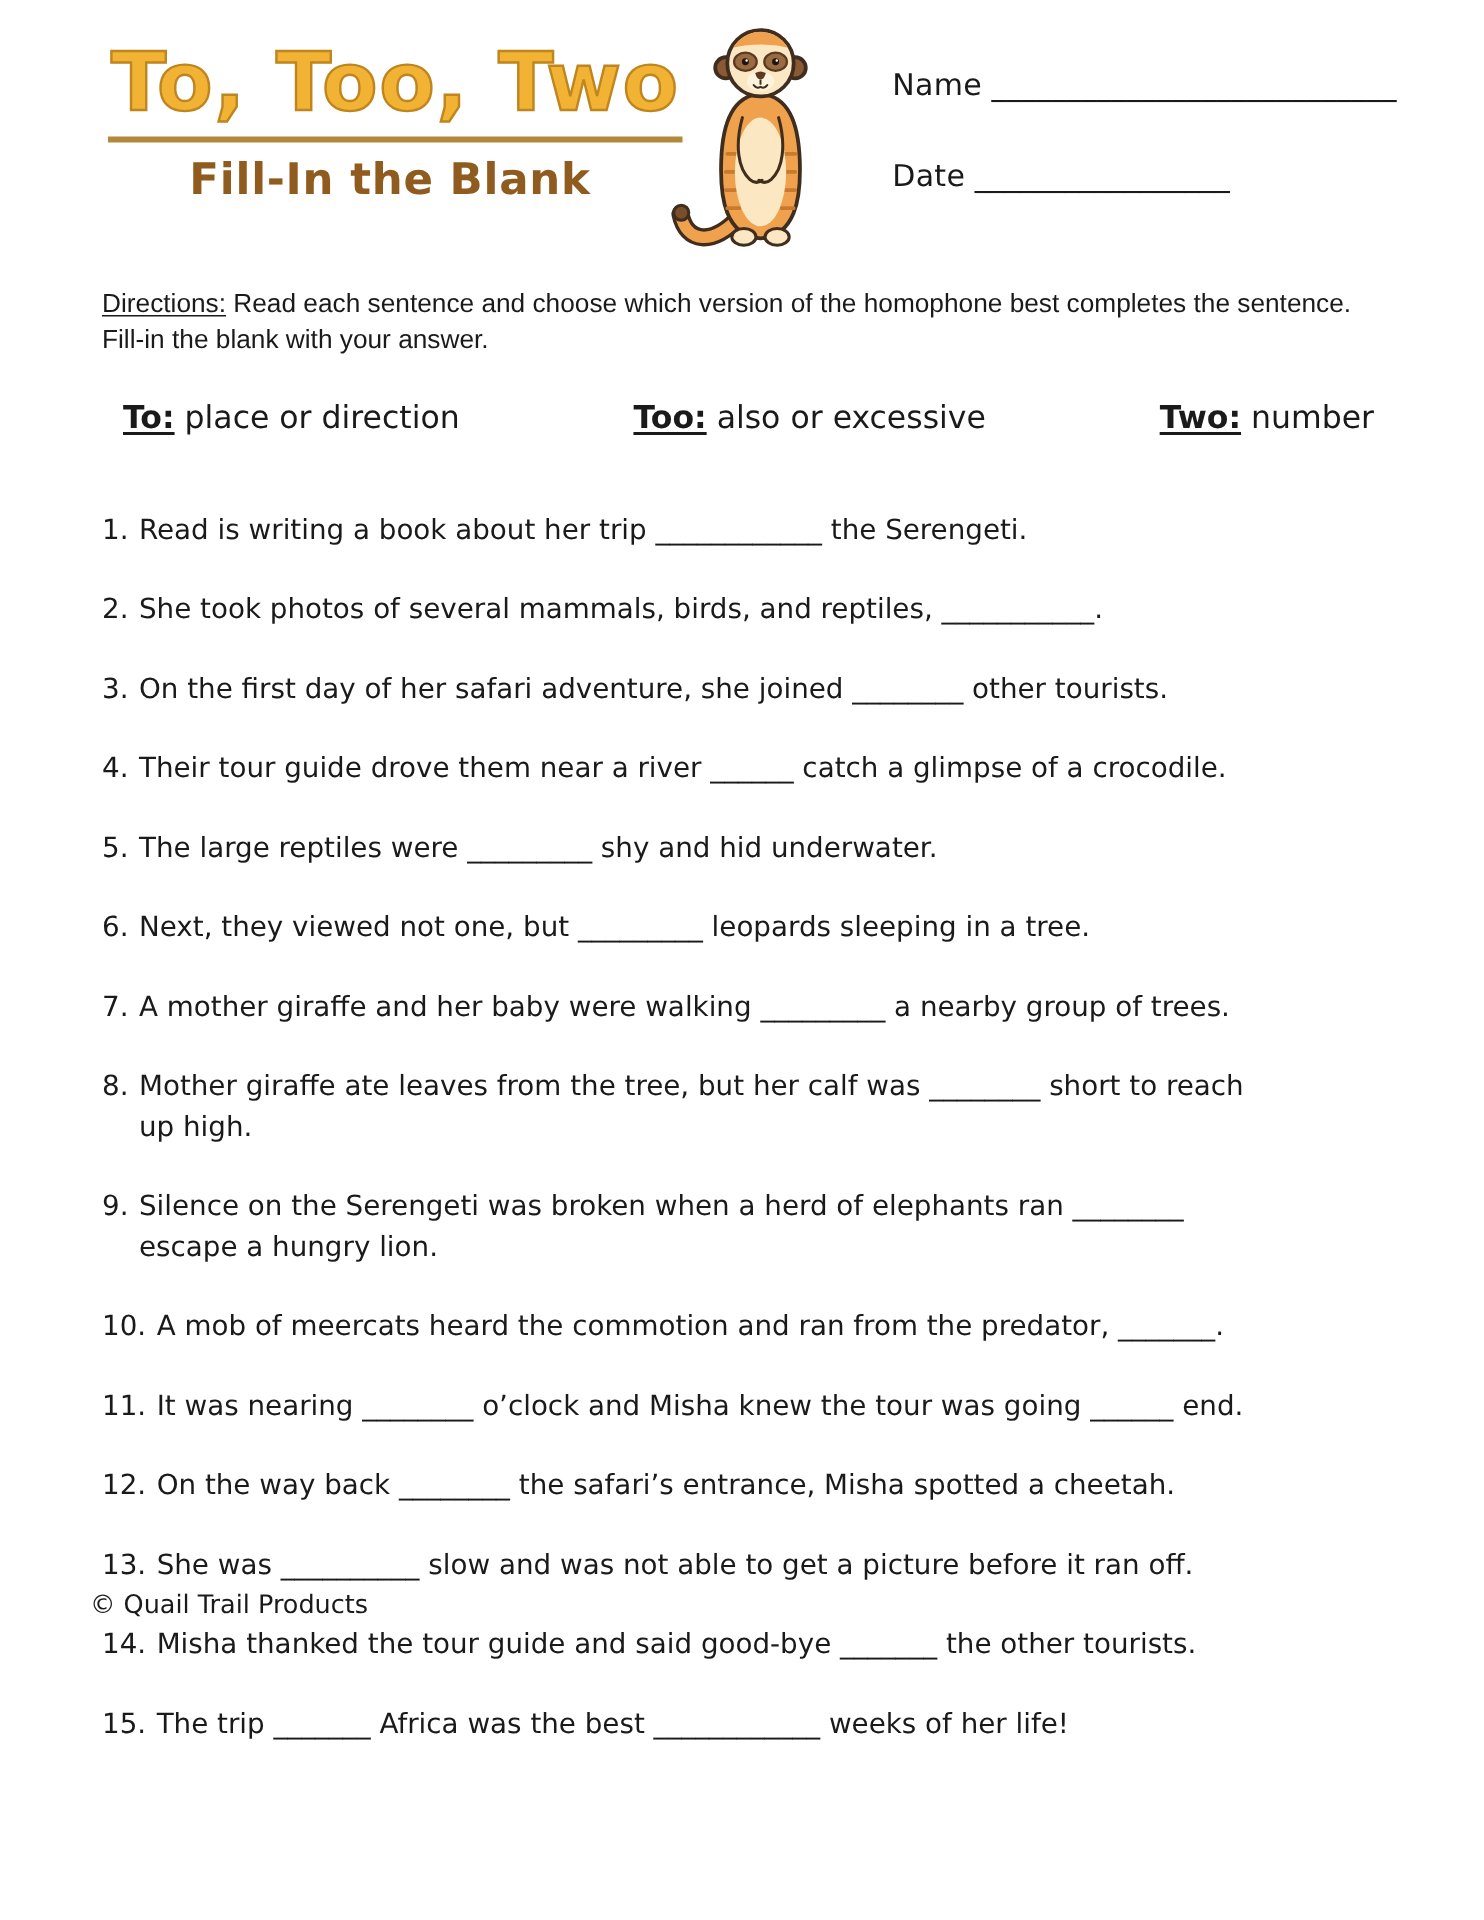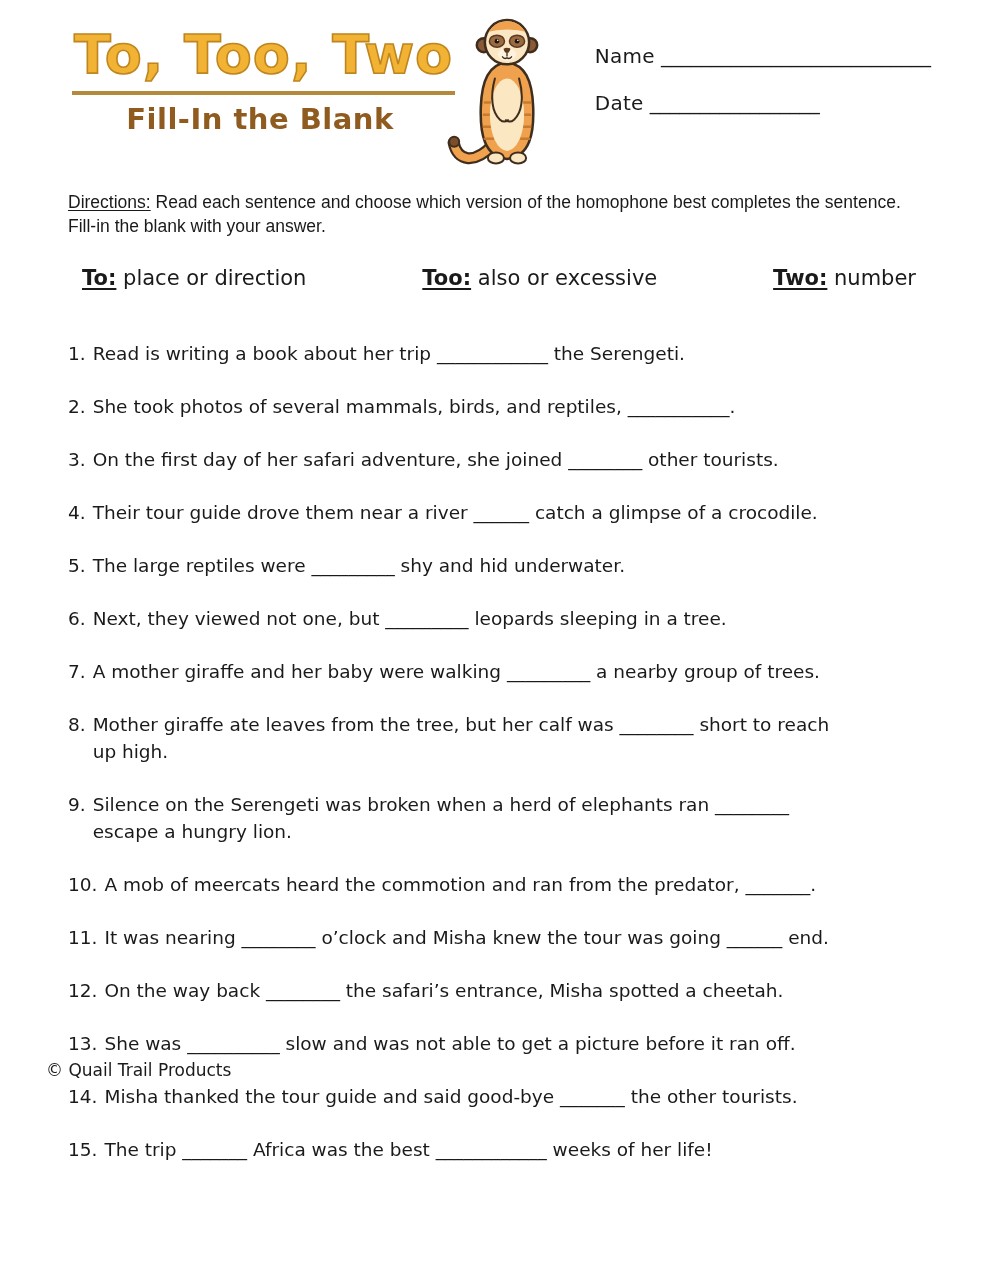--- a/index.html
+++ b/index.html
@@ -33,21 +33,21 @@
     white-space:nowrap;
   }
   .subtitle{
     margin-top:7px;
     font-size:29px;font-weight:bold;color:var(--brown);
     letter-spacing:0.5px;
   }
   .mascot{position:absolute;left:378px;top:0;width:122px;height:156px;}
   .name-date{position:absolute;right:14px;top:30px;font-size:20px;}
   .field-row{white-space:nowrap;}
-  .field-row + .field-row{margin-top:23px;}
+  .field-row + .field-row{margin-top:37px;}
   .field-label{letter-spacing:0.2px;}
   .field-line{letter-spacing:0;}
 
   
   .directions{
     margin-top:16px;
     font-family:"Liberation Sans",sans-serif;
     font-size:17.5px;line-height:24px;
     max-width:860px;
   }
@@ -68,21 +68,21 @@
   .item{
     display:flex;align-items:flex-start;
     font-size:18.5px;line-height:27px;
     margin-bottom:26px;
   }
   .item .num{flex:0 0 auto;margin-right:7px;}
   .item .txt{white-space:pre-wrap;}
 
   
   .footer{
-    position:absolute;left:46px;bottom:58px;
+    position:absolute;left:60px;bottom:58px;
     font-size:17px;
   }
 </style>
 </head>
 <body>
 
 <div class="page">
 
   <div class="header">
 

